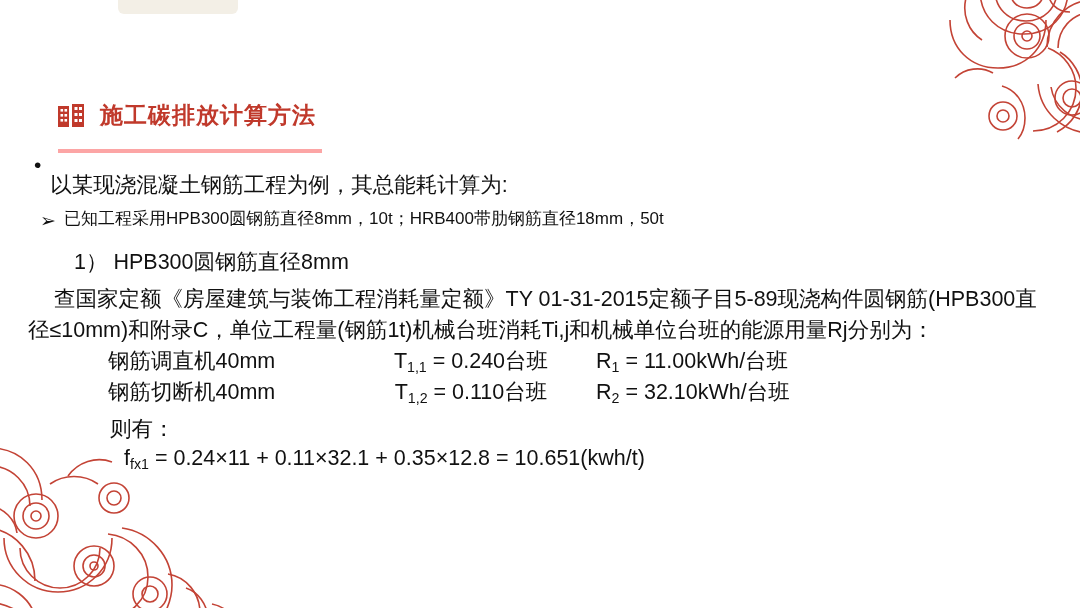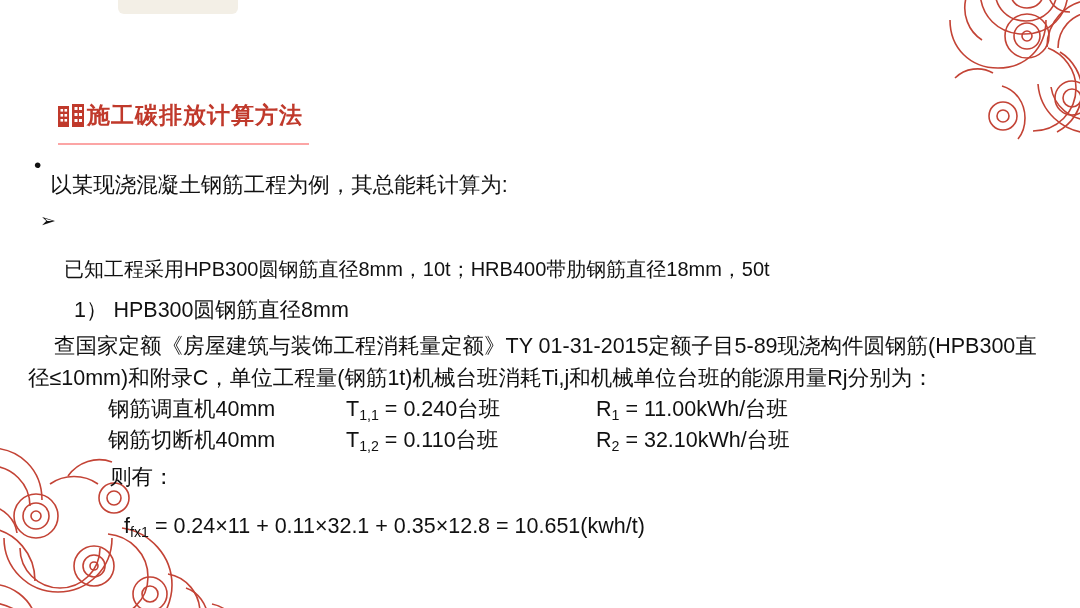--- a/index.html
+++ b/index.html
@@ -55,23 +55,23 @@
     border-radius: 0 0 6px 6px;
   }
 
   
   .heading-row {
     position: absolute;
     left: 58px;
     top: 100px;
     display: flex;
     align-items: center;
-    gap: 3px;
-    border-bottom: 2px solid #fca5a5;
-    padding-bottom: 12px;
+    gap: 16px;
+    border-bottom: 4px solid #fca5a5;
+    padding-bottom: 18px;
     padding-right: 6px;
   }
   .heading-icon {
     width: 26px;
     height: 24px;
     flex: none;
   }
   .heading-text {
     font-size: 23px;
     font-weight: bold;
@@ -112,24 +112,23 @@
     gap: 8px;
     margin-left: 12px;
     margin-top: 6px;
   }
   .bullet-arrow .mark {
     font-size: 19px;
     line-height: 1.5;
     color: #111111;
   }
   .bullet-arrow .txt {
-    font-size: 20px;
+    font-size: 17px;
     line-height: 1.42;
     max-width: 985px;
-    margin-top: 48px;
   }
   .indent-1 {
     margin-left: 46px;
     margin-top: 12px;
     font-size: 21.5px;
     line-height: 1.42;
   }
   .para {
     margin-top: 6px;
     font-size: 21.5px;
@@ -144,37 +143,37 @@
   }
   .machine-table td {
     font-size: 21.5px;
     line-height: 1.35;
     padding: 1px 0;
     color: #111111;
     white-space: nowrap;
     vertical-align: baseline;
   }
   .machine-table td.c1 { width: 238px; }
-  .machine-table td.c2 { width: 250px; }
+  .machine-table td.c2 { width: 250px; text-align: center; }
   .machine-table td.c3 { }
   sub {
     font-size: 0.66em;
     vertical-align: baseline;
     position: relative;
     bottom: -0.28em;
   }
 
   .thenline {
     margin-left: 82px;
     margin-top: 6px;
     font-size: 21.5px;
   }
   .formula {
     margin-left: 96px;
-    margin-top: 20px;
+    margin-top: 0;
     font-size: 21.5px;
     line-height: 1.45;
     white-space: nowrap;
   }
 </style>
 </head>
 <body>
 
 <div class="slide">
 

